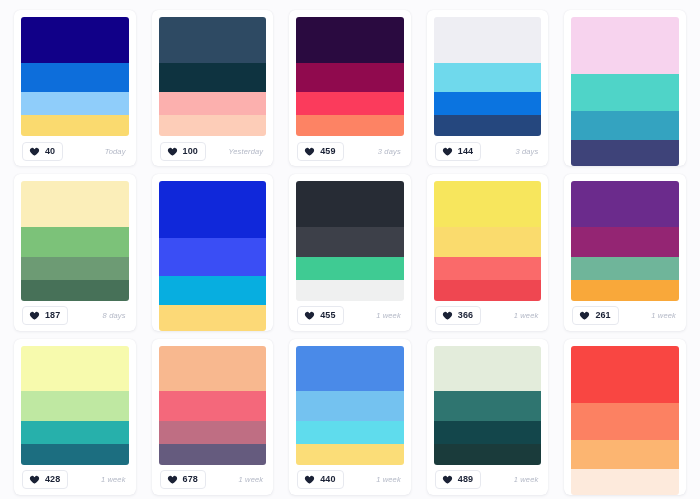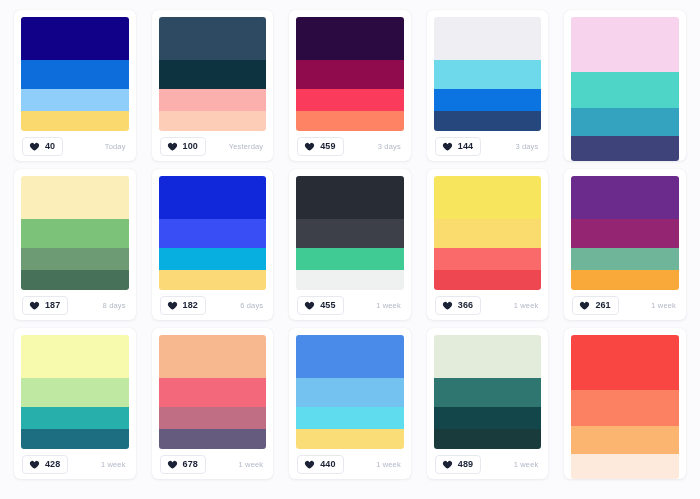--- a/index.html
+++ b/index.html
@@ -15,21 +15,21 @@
     font-family: "Liberation Sans", sans-serif;
     -webkit-font-smoothing: antialiased;
   }
 
   #grid {
     display: grid;
     grid-template-columns: repeat(5, 1fr);
     grid-template-rows: repeat(3, 1fr);
     column-gap: 16px;
     row-gap: 8px;
-    padding: 10px 14px 20px 14px;
+    padding: 10px 14px 4px 14px;
     width: 700px;
     height: 499px;
   }
 
   .card {
     background: #ffffff;
     border-radius: 6px;
     box-shadow: 0 1px 3px rgba(25, 40, 75, 0.07),
                 0 0 1px rgba(25, 40, 75, 0.10);
     display: flex;
@@ -89,20 +89,21 @@
     color: #1b2236;
     letter-spacing: 0.1px;
   }
 
   .time-label {
     font-size: 7.5px;
     color: #b3b8c6;
     letter-spacing: 0.15px;
     white-space: nowrap;
     padding-right: 2px;
+    font-style: italic;
   }
 </style>
 </head>
 <body style="background: rgb(251, 251, 253);">
 
 <div id="grid">
     <div class="card">
       <div class="swatches">
         <div class="swatch s0" style="background: rgb(17, 0, 136);"></div>
         <div class="swatch s1" style="background: rgb(13, 110, 219);"></div>
@@ -205,31 +206,20 @@
         <span class="time-label">8 days</span>
       </div>
     </div>
     <div class="card">
       <div class="swatches">
         <div class="swatch s0" style="background: rgb(16, 40, 218);"></div>
         <div class="swatch s1" style="background: rgb(58, 78, 245);"></div>
         <div class="swatch s2" style="background: rgb(7, 174, 224);"></div>
         <div class="swatch s3" style="background: rgb(252, 217, 119);"></div>
       </div>
-      <div class="card-footer">
-        <div class="like-chip">
-          <span class="heart-icon">
-            <svg viewBox="0 0 24 24" aria-hidden="true">
-              <path fill="currentColor" d="M12 21s-7.5-4.7-9.6-9.2C.9 8.4 2.6 4.8 6 4.1c2.1-.4 4.2.5 5.3 2.2l.7 1 .7-1C13.8 4.6 15.9 3.7 18 4.1c3.4.7 5.1 4.3 3.6 7.7C19.5 16.3 12 21 12 21z"></path>
-            </svg>
-          </span>
-          <span class="like-count">182</span>
-        </div>
-        <span class="time-label">6 days</span>
-      </div>
     </div>
     <div class="card">
       <div class="swatches">
         <div class="swatch s0" style="background: rgb(39, 44, 53);"></div>
         <div class="swatch s1" style="background: rgb(61, 64, 73);"></div>
         <div class="swatch s2" style="background: rgb(63, 203, 147);"></div>
         <div class="swatch s3" style="background: rgb(239, 240, 240);"></div>
       </div>
       <div class="card-footer">
         <div class="like-chip">

